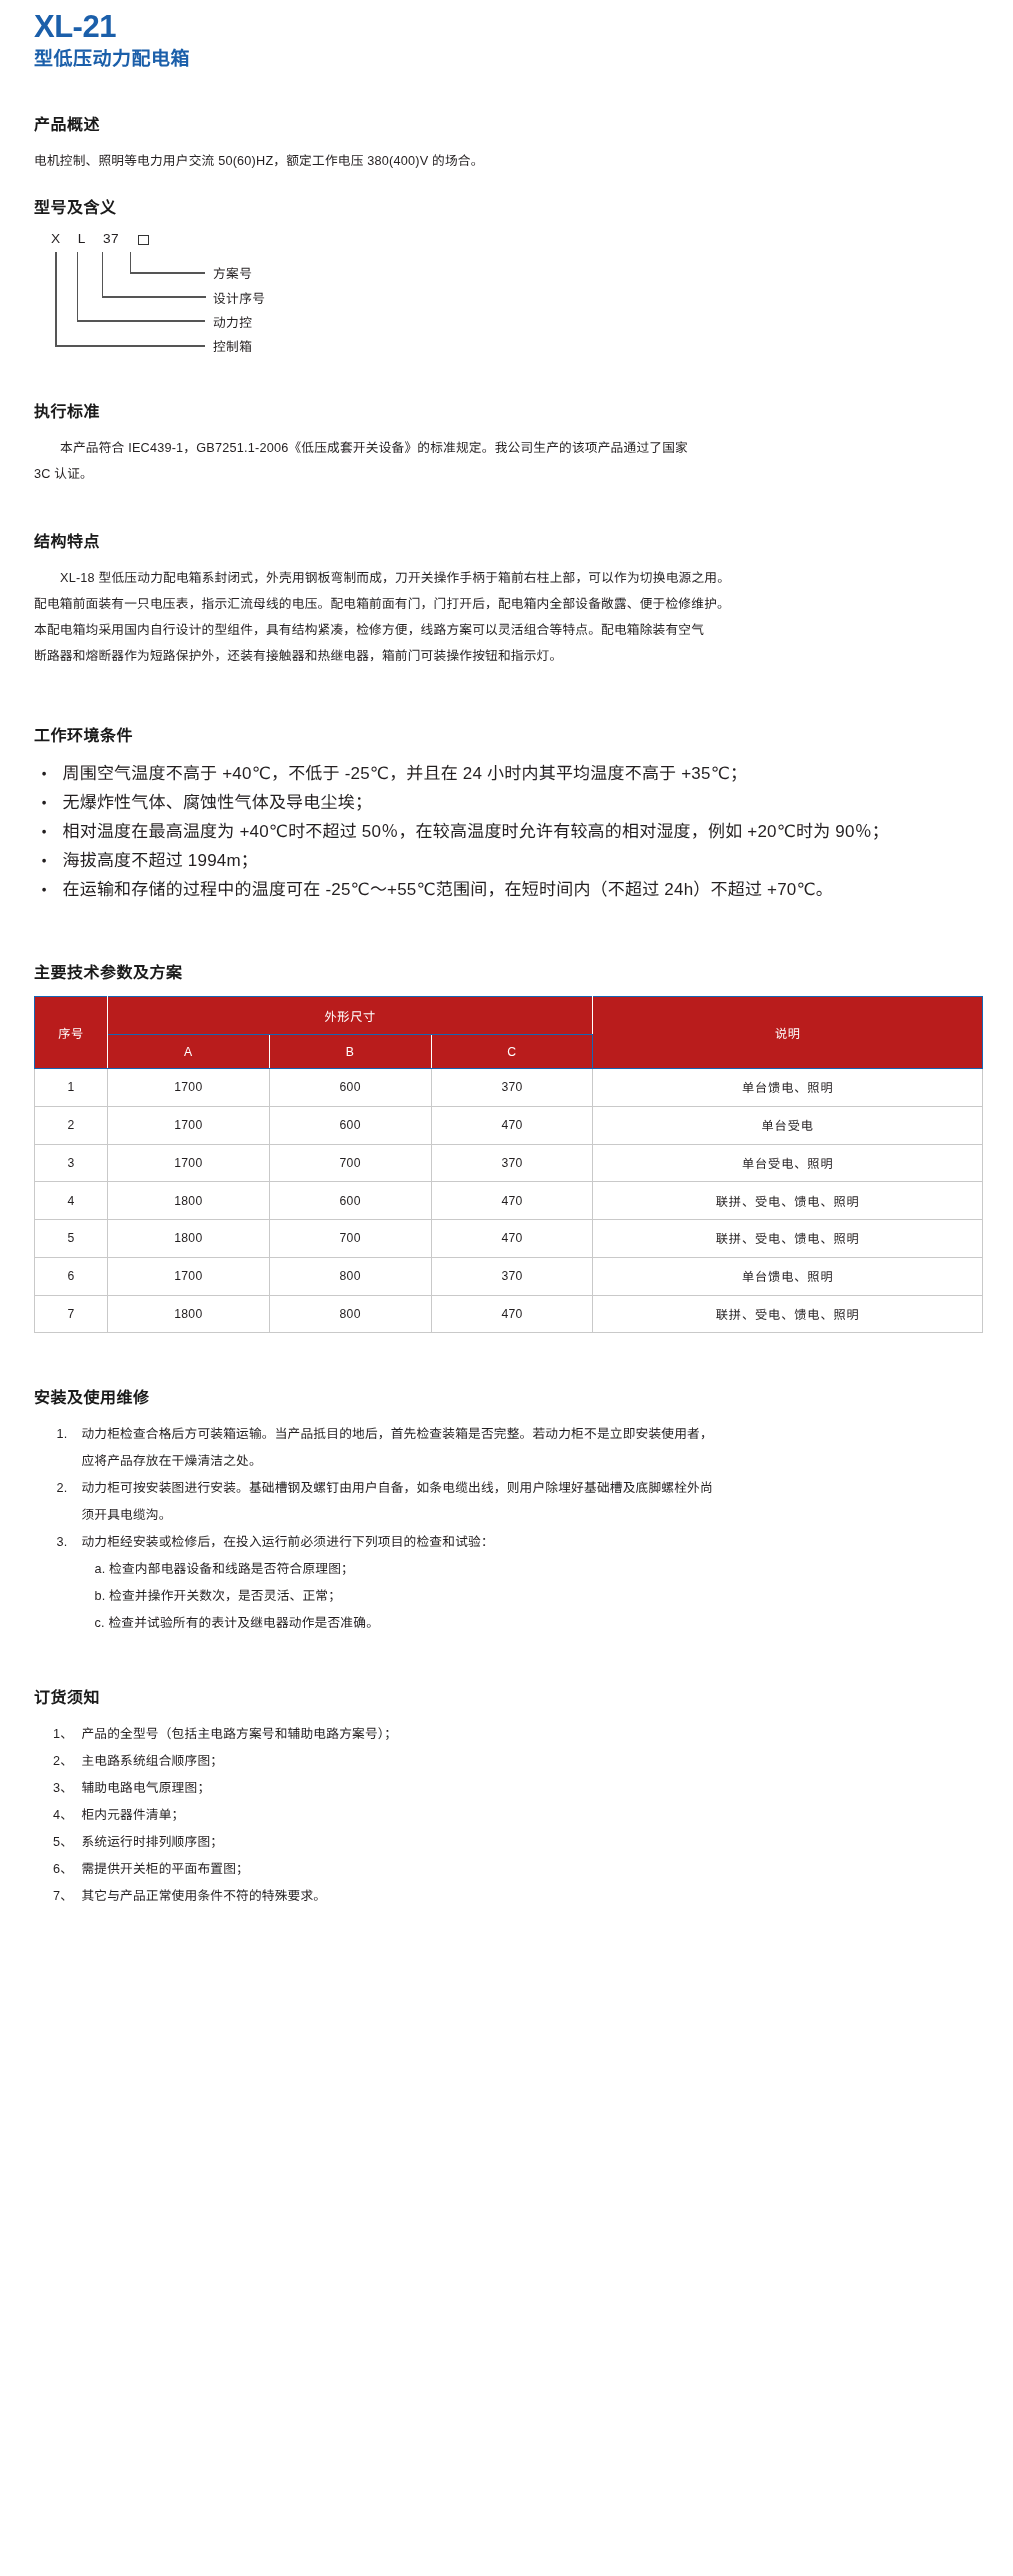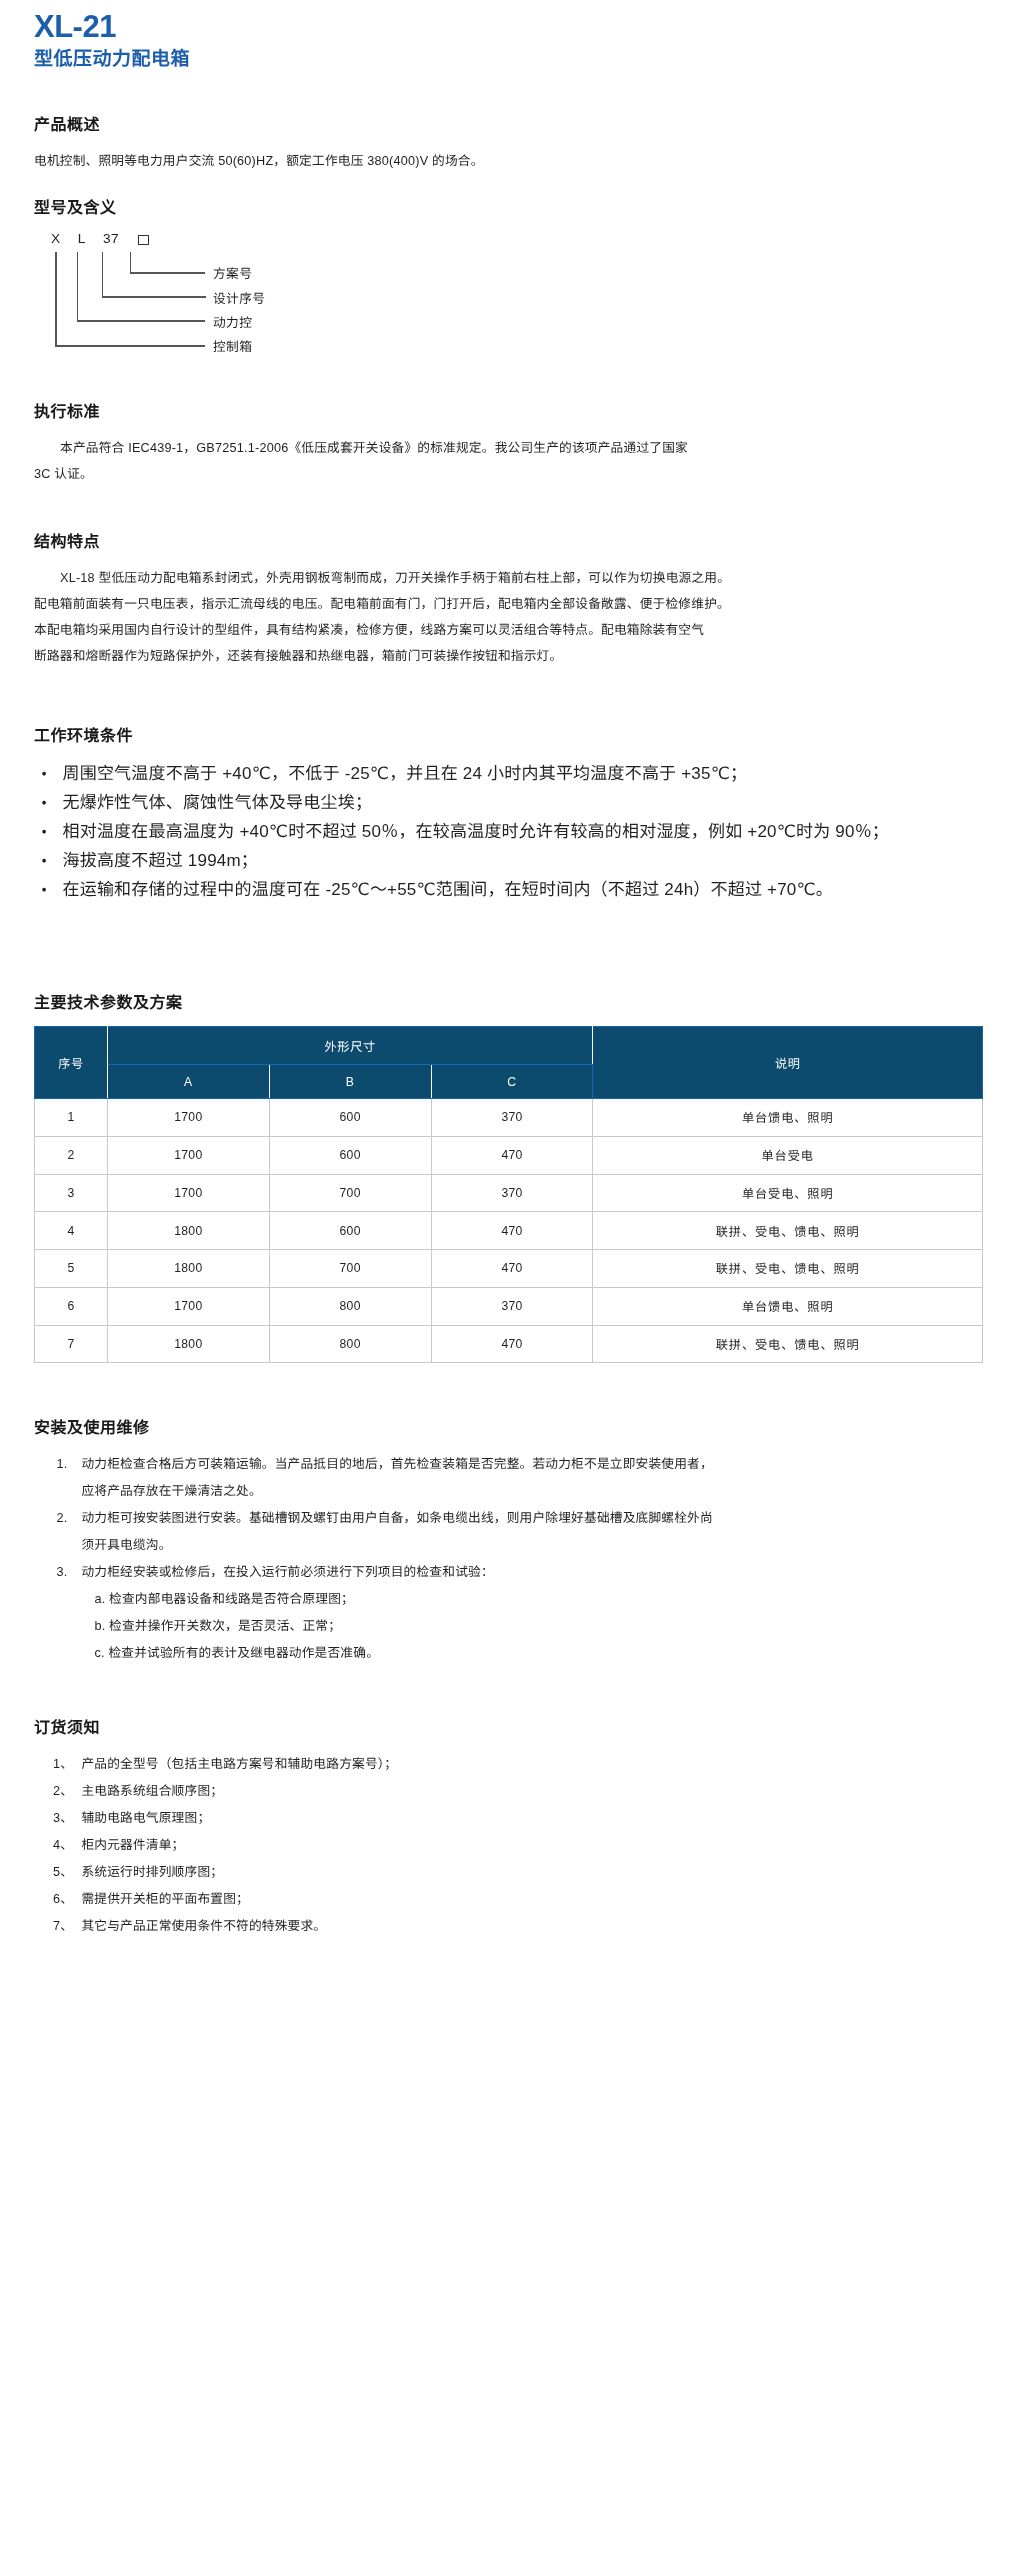--- a/index.html
+++ b/index.html
@@ -119,21 +119,21 @@
   }
 
   
   table.spec {
     border-collapse: collapse;
     width: 949px;
     margin-left: 17px;
     font-size: 12.2px;
   }
   table.spec th {
-    background: #0c4a6e;
+    background: #b91c1c;
     color: #ffffff;
     font-weight: normal;
     letter-spacing: 0.6px;
     border: 0.9px solid #1566b5;
     padding: 9.4px 3.8px;
     text-align: center;
     font-size: 12.2px;
   }
   table.spec th.th-sub {
     border-top: 1.9px solid #0d3f73;
@@ -260,21 +260,21 @@
     <div class="sec-h">工作环境条件</div>
     <ul class="bullets">
       <li>周围空气温度不高于 +40℃，不低于 -25℃，并且在 24 小时内其平均温度不高于 +35℃；</li>
       <li>无爆炸性气体、腐蚀性气体及导电尘埃；</li>
       <li>相对温度在最高温度为 +40℃时不超过 50％，在较高温度时允许有较高的相对湿度，例如 +20℃时为 90％；</li>
       <li>海拔高度不超过 1994m；</li>
       <li>在运输和存储的过程中的温度可在 -25℃～+55℃范围间，在短时间内（不超过 24h）不超过 +70℃。</li>
     </ul>
   </div>
 
-  <div class="sec" style="margin-top:85px;">
+  <div class="sec" style="margin-top:55px;">
     <div class="sec-h">主要技术参数及方案</div>
 
     <table class="spec">
       <thead>
         <tr>
           <th class="col-no divider-right" rowspan="2">序号</th>
           <th colspan="3" class="divider-right">外形尺寸</th>
           <th class="col-ds" rowspan="2">说明</th>
         </tr>
         <tr>

